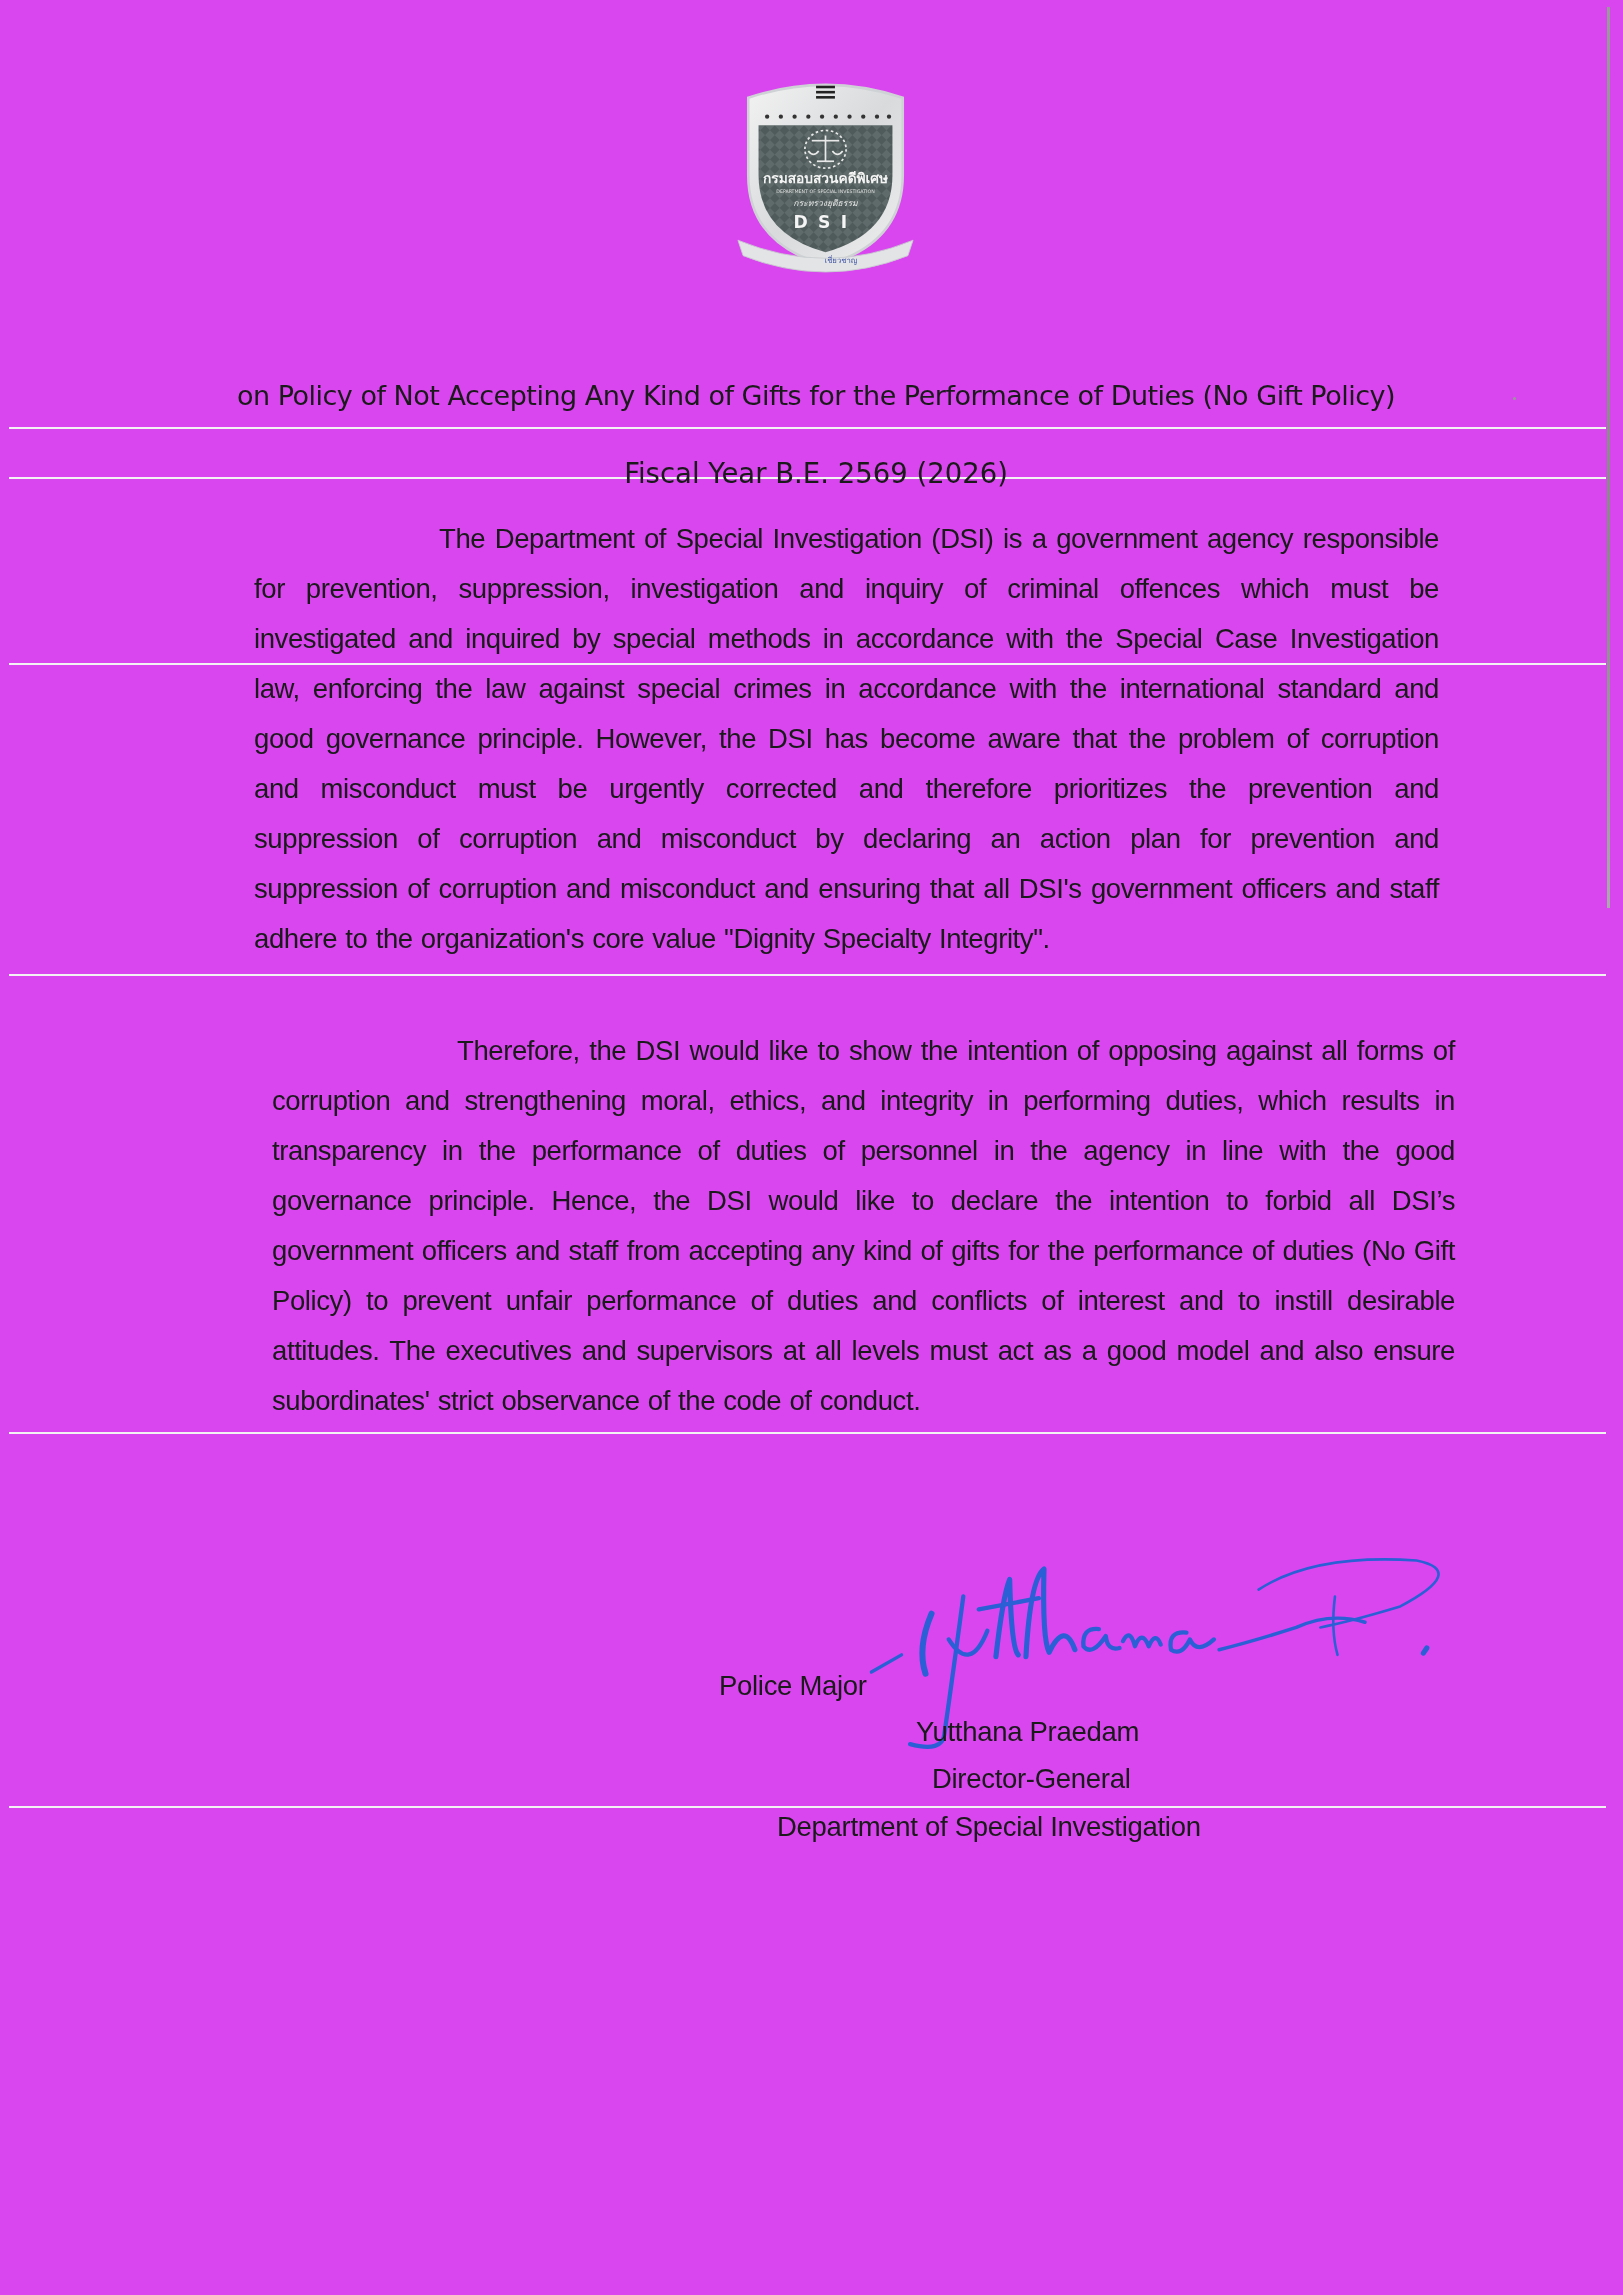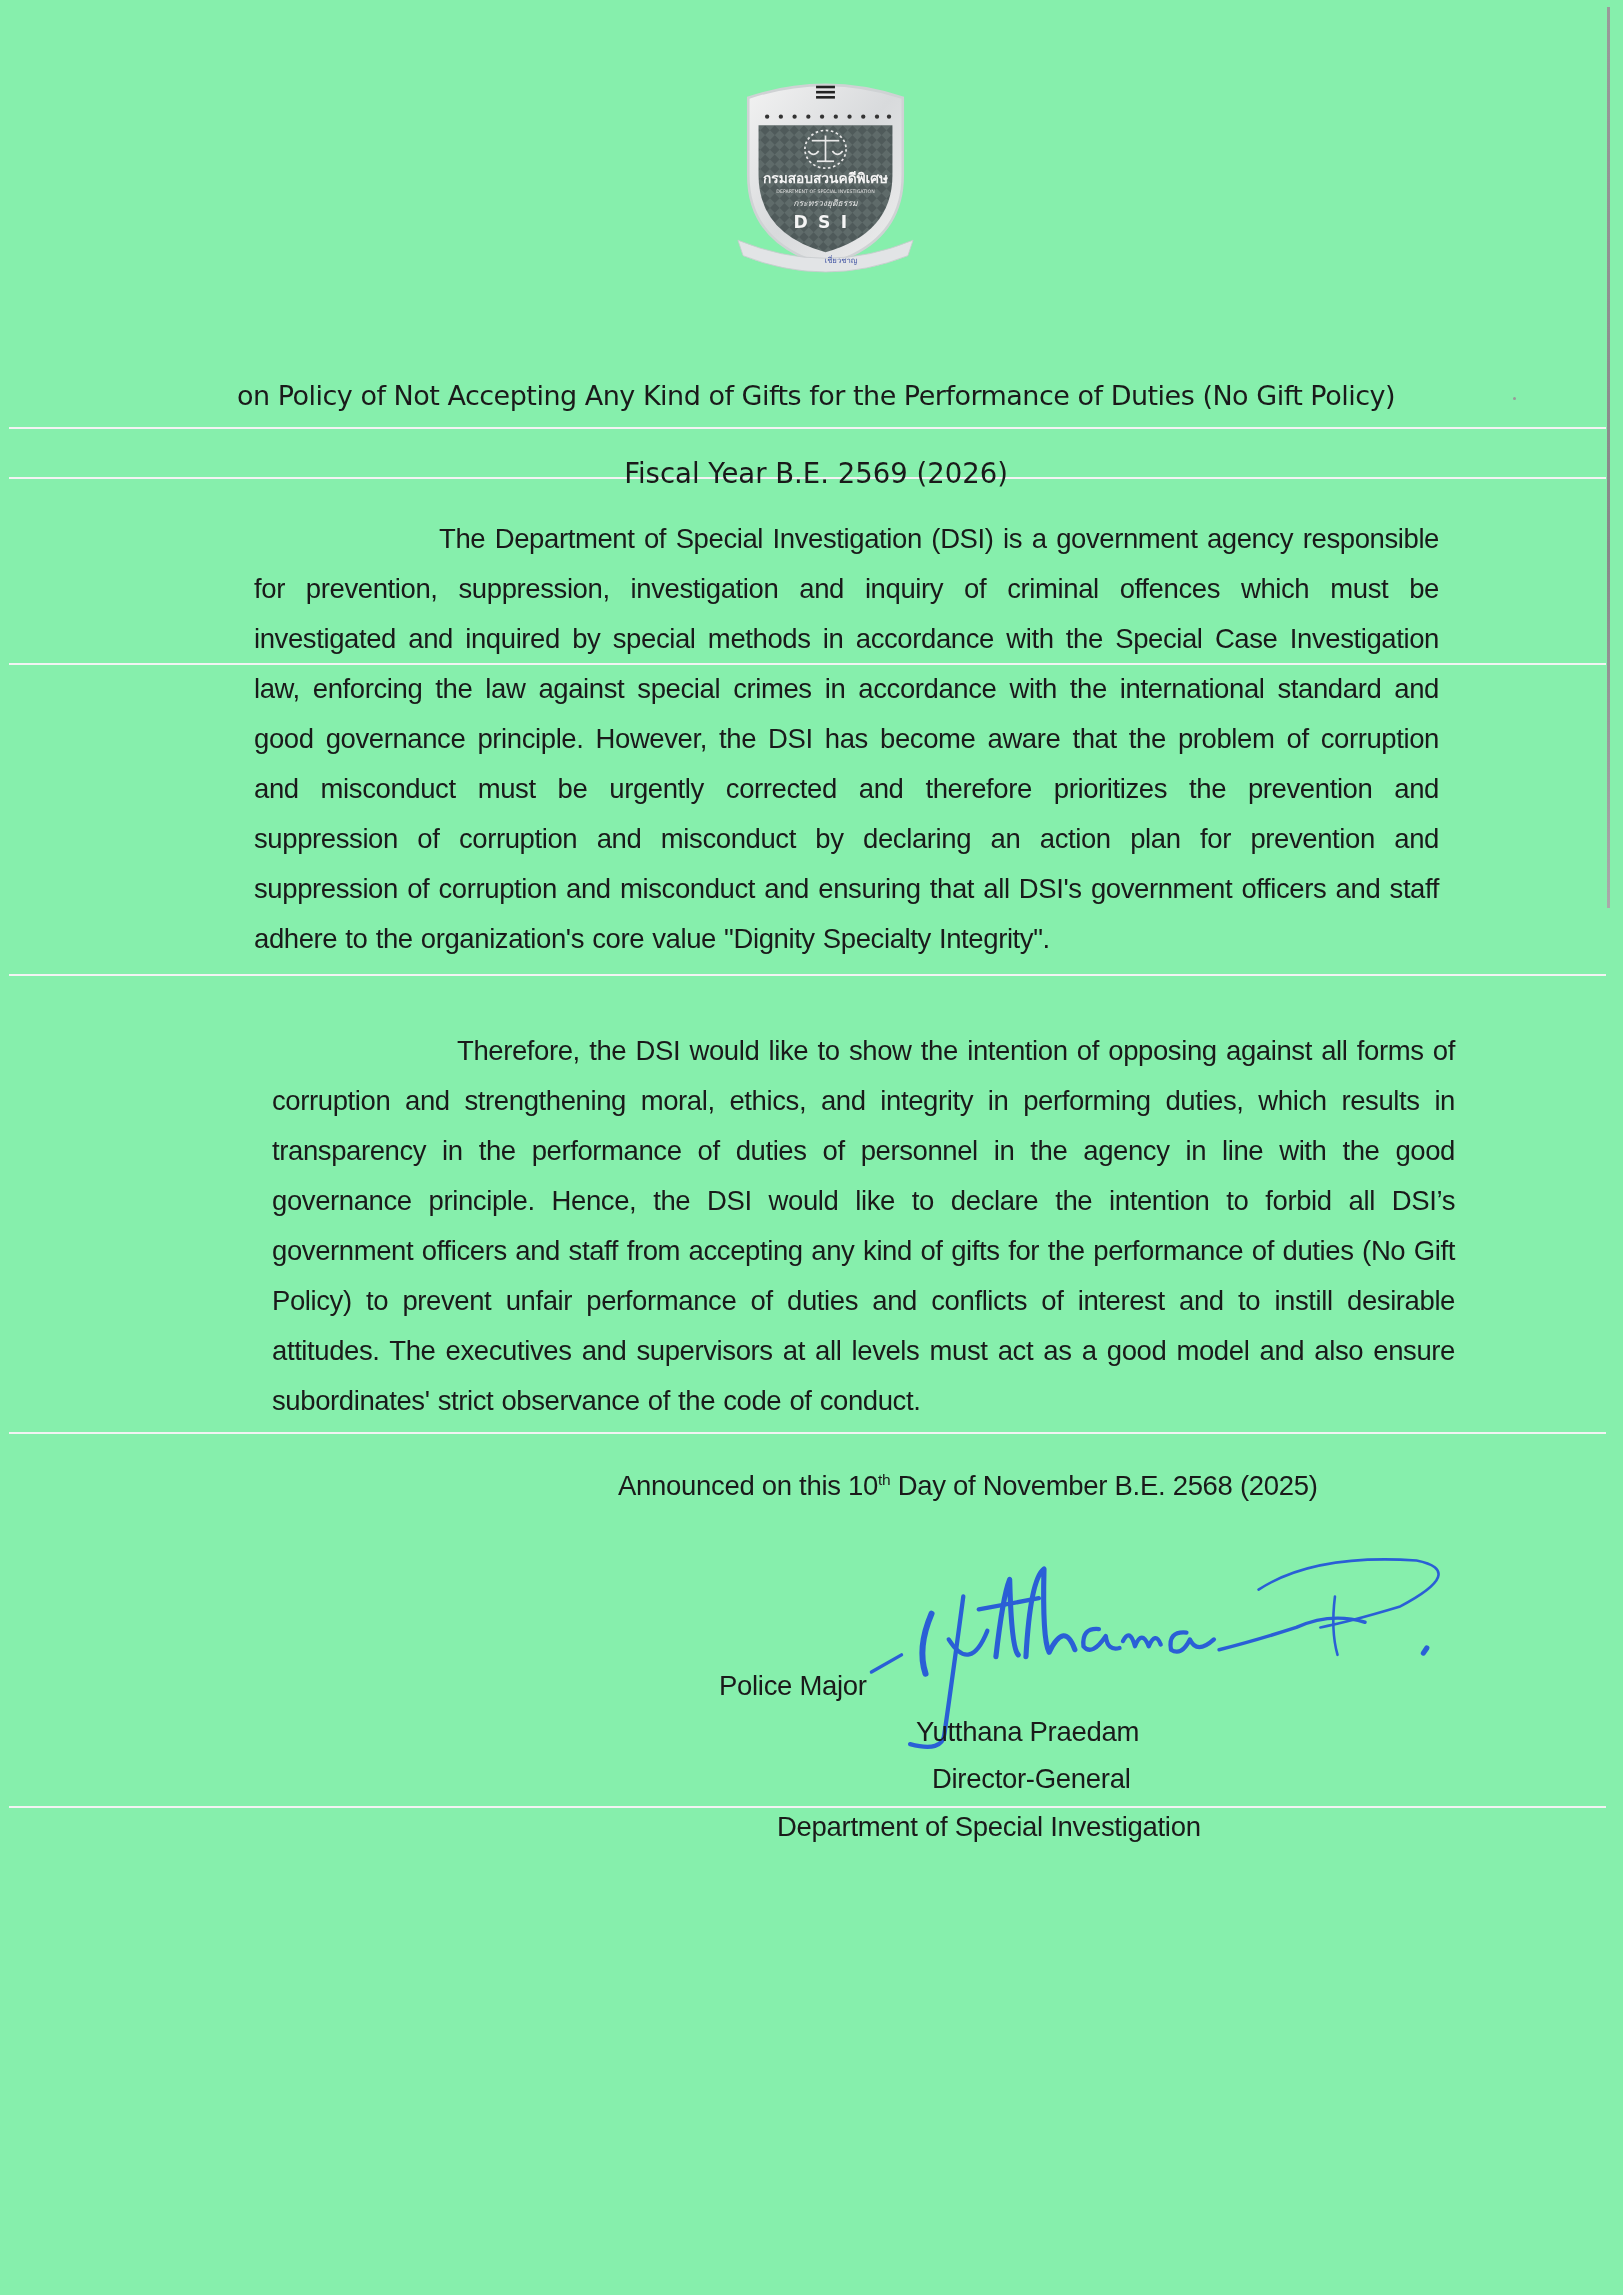--- a/index.html
+++ b/index.html
@@ -1,20 +1,20 @@
 <!DOCTYPE html>
 <html style="font-size:13.7px"><head>
 <meta charset="utf-8">
 <style>
   html, body { margin: 0; padding: 0; background: #ffffff; }
   body {
     width: 1623px; height: 2295px; position: relative; overflow: hidden;
     font-family: "DejaVu Sans", sans-serif; color: #1a1a1a;
   }
-  .page { position: absolute; inset: 0; background: #86efac; }
+  .page { position: absolute; inset: 0; background: #d946ef; }
   .edge-line {
     position: absolute; left: 1607px; top: 6.9px; width: 2.6px; height: 901px;
     background: linear-gradient(#9a9a9a, #888 60%, #aaa);
   }
   .scan-line { position: absolute; left: 8.6px; right: 17px; height: 1.7px; background: #f3f3f3; }
   .speck { position: absolute; width: 3.4px; height: 2.6px; background: #999; border-radius: 1.7px; }
 
   .logo { position: absolute; left: 731px; top: 72px; width: 189px; height: 206px; }
 
   .title-block { position: absolute; left: 215px; width: 1202px; text-align: center; }
@@ -102,21 +102,20 @@
     <path d="M8 196 Q110 238 212 196 L206 214 Q110 252 14 214 Z" fill="#e2e4e6" stroke="#c8cbce"></path>
     <text x="128" y="222" text-anchor="middle" font-size="9" fill="#3b4fa0" font-family="DejaVu Sans, sans-serif">เชี่ยวชาญ</text>
   </svg>
 
   <div class="title-block title2">on Policy of Not Accepting Any Kind of Gifts for the Performance of Duties (No Gift Policy)</div>
   <div class="title-block title3">Fiscal Year B.E.  2569 (2026)</div>
 
   <p class="para p1">The Department  of Special Investigation  (DSI) is a government  agency responsible for prevention, suppression, investigation and inquiry of criminal offences which must be investigated and inquired by special methods in accordance with the Special Case Investigation law, enforcing the law against special crimes in accordance with the international standard and good governance principle. However, the DSI has become aware that the problem  of corruption  and misconduct  must be urgently  corrected and therefore prioritizes the prevention and suppression of corruption and misconduct by declaring an action plan for prevention and suppression of corruption and misconduct and ensuring that all DSI's government officers  and staff adhere to the organization's core value "Dignity Specialty Integrity".</p>
   <p class="para p2">Therefore, the DSI would like to show the intention of opposing against all forms of corruption and strengthening moral, ethics, and integrity in performing duties, which results in transparency in the performance of duties of personnel in the agency in line with the good governance principle. Hence, the DSI would like to declare the intention to forbid all DSI’s government officers and staff from accepting any kind of gifts for the performance of duties (No Gift Policy) to prevent unfair performance of duties and conflicts of interest and to instill desirable attitudes. The executives and supervisors at all levels must act as a good model and also ensure subordinates' strict observance of the code of conduct.</p>
 
-  <div class="announce"><span>Announced on this 10</span><sup>th</sup><span> Day of November B.E. 2568 (2025)</span></div>
 
   <svg class="sig-svg" viewBox="0 0 720 240">
     <g fill="none" stroke="#2a5fd6" stroke-linecap="round" stroke-linejoin="round">
       <path d="M25 148 L60 128" stroke-width="4"></path>
       <path d="M95 80 Q78 120 88 150" stroke-width="7"></path>
       <path d="M132 60 Q120 150 110 220 Q108 242 70 232" stroke-width="5"></path>
       <path d="M115 110 Q140 150 160 100" stroke-width="5"></path>
       <path d="M170 130 Q178 60 186 40 Q188 120 196 128" stroke-width="6"></path>
       <path d="M150 75 L220 62" stroke-width="5"></path>
       <path d="M205 130 Q210 40 226 28 Q224 110 232 125 Q250 88 262 122" stroke-width="6"></path>

